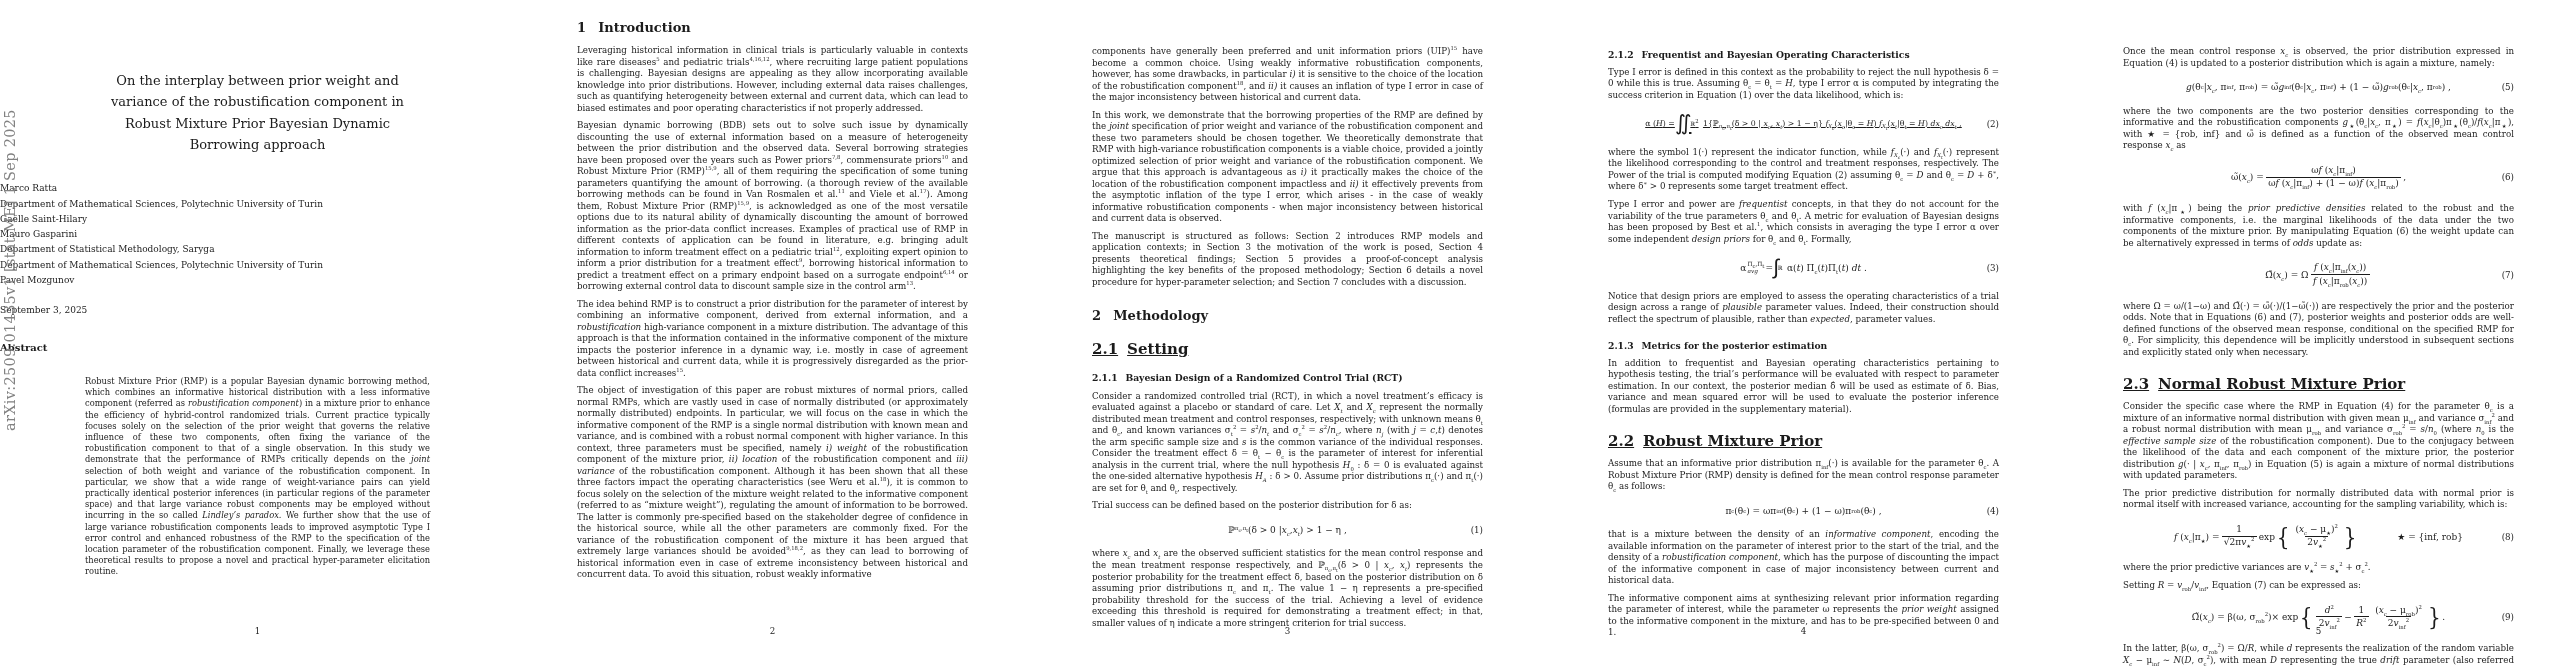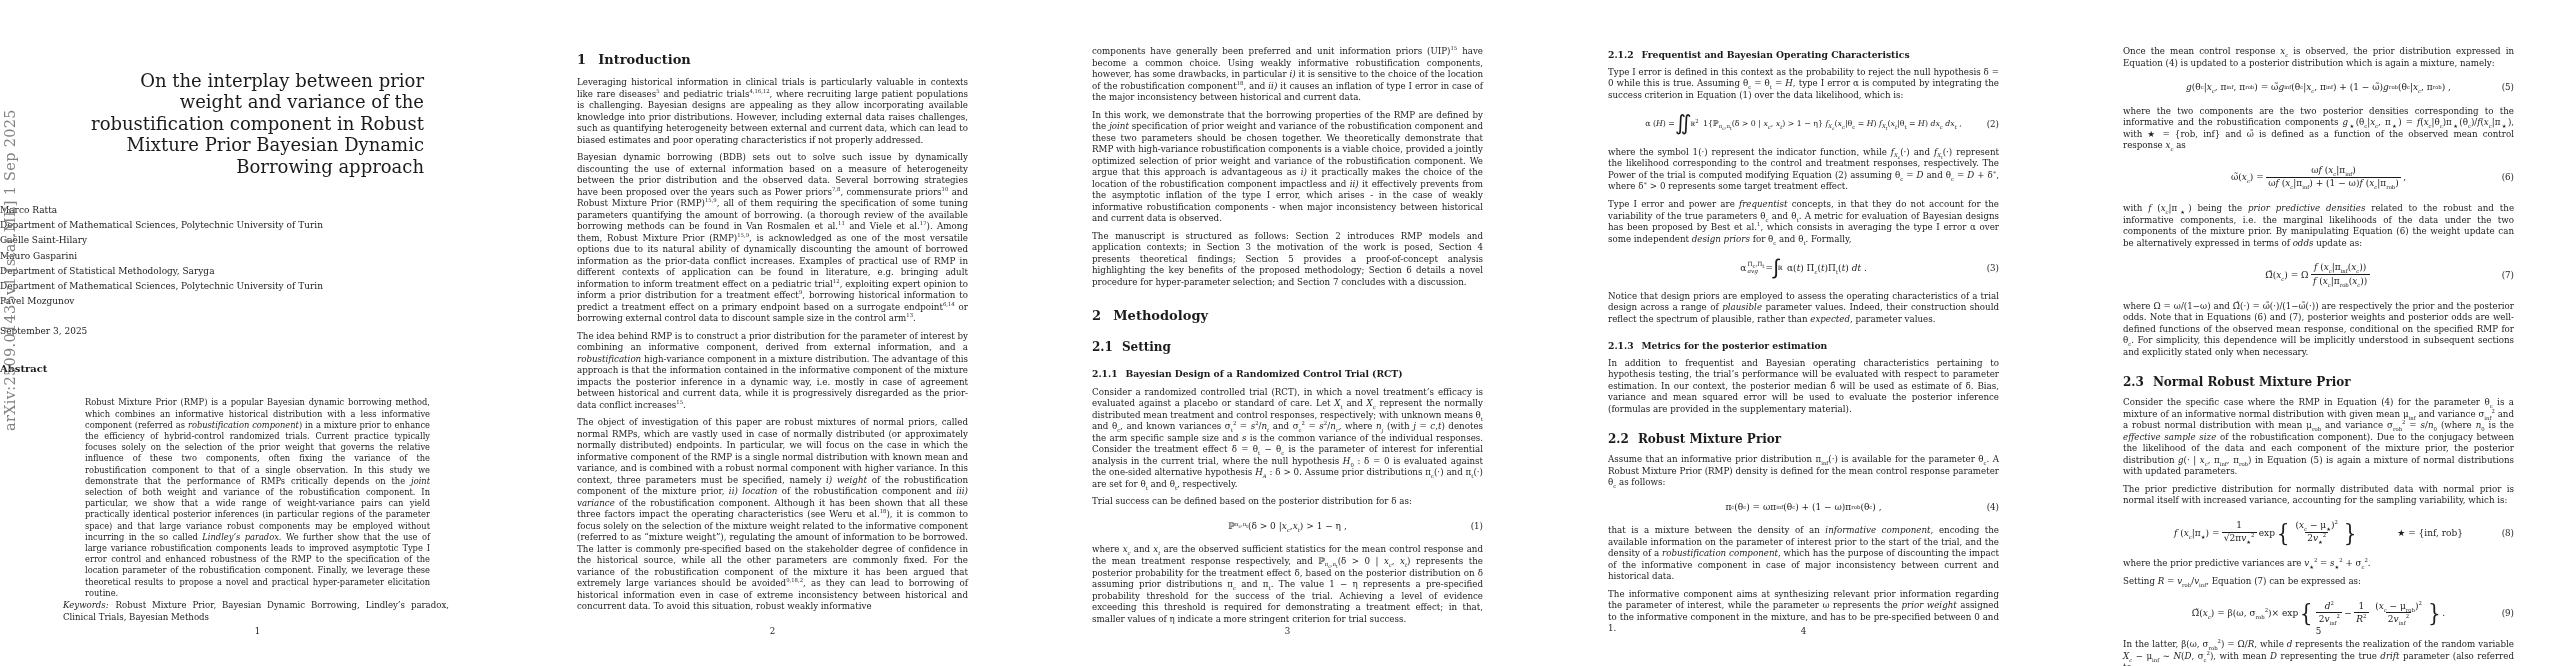--- a/index.html
+++ b/index.html
@@ -7,44 +7,44 @@
        -webkit-font-smoothing:antialiased;}
   .page{position:absolute;top:0;width:515px;height:667px;background:#fff;overflow:hidden;}
   #page1{left:0;} #page2{left:515px;} #page3{left:1030px;} #page4{left:1546px;} #page5{left:2061px;}
   .inner{position:absolute;left:62px;right:62px;top:0;}
   p.body{margin:0 0 6.1px 0;text-align:justify;font-size:8.7px;line-height:11.5px;}
   sup{font-size:5.3px;line-height:0;} sub{font-size:5.3px;line-height:0;}
   sub sub,sub sup,sup sub,sup sup{font-size:4.4px;}
   
   .h-sec{font-size:13px;font-weight:bold;margin:20px 0 10px 0;}
   .h-sec .num{margin-right:12.2px;}
-  .h-sub{font-size:12px;font-weight:bold;margin:16.7px 0 8.3px 0;}
+  .h-sub{font-size:15px;font-weight:bold;margin:16.7px 0 8.3px 0;text-decoration:underline;}
   .h-sub .num{margin-right:9px;}
   .h-subsub{font-size:9.2px;font-weight:bold;margin:14.5px 0 7.2px 0;}
   .h-subsub .num{margin-right:7.8px;}
   
   .eq{position:relative;display:flex;align-items:center;justify-content:center;margin:13.3px 0;font-size:9px;}
   .eq-main{display:inline-flex;align-items:center;white-space:nowrap;}
   .eq-tag{position:absolute;right:0;top:50%;transform:translateY(-50%);font-size:8.7px;}
   .frac{display:inline-flex;flex-direction:column;align-items:center;text-align:center;vertical-align:middle;margin:0 2.2px;line-height:1.3;}
   .frac .den{border-top:0.7px solid #1b1b1b;padding:0.6px 2.2px 0 2.2px;}
   .frac .num{padding:0 2.2px;}
   .bigop{font-size:21px;line-height:0.9;font-family:"DejaVu Sans",sans-serif;font-weight:200;margin-right:0.6px;}
   .opsub{font-size:5.8px;vertical-align:-9px;margin:0 4.4px 0 -1.7px;}
   .bigbrace{font-size:20px;font-weight:300;display:inline-block;transform:scaleY(1.2);margin:0 1.7px;line-height:0.9;}
   .stack{display:inline-flex;flex-direction:column;align-items:flex-start;font-size:5.8px;line-height:1.15;vertical-align:middle;margin:0 1.1px;}
   .spacer{display:inline-block;width:39px;}
-  .eq-condensed{font-size:7.8px;}
+  .eq-condensed{font-size:7.8px;text-decoration:underline;}
   
   .pageno{position:absolute;left:0;right:0;bottom:31px;text-align:center;font-size:8.7px;}
   
   .wm-box{position:absolute;left:2.2px;top:53px;width:25.6px;height:434px;}
   .wm{display:block;width:100%;height:100%;writing-mode:vertical-rl;transform:rotate(180deg);
       text-align:center;font-size:14.5px;color:#818181;letter-spacing:0.3px;}
-  .title{margin:70px auto 0 auto;width:333px;text-align:right;font-size:18px;line-height:21.4px;}
+  .title{margin:70px auto 0 auto;width:333px;text-align:center;font-size:13px;line-height:21.4px;}
   .authors{margin-top:25.6px;text-align:left;font-size:9px;line-height:15.3px;}
   .date{margin-top:16.7px;text-align:left;font-size:9px;}
   .abs-head{margin-top:27px;text-align:left;font-weight:bold;font-size:10px;}
   .abs-body{margin:23px auto 0 auto;width:345px;text-align:justify;font-size:8.3px;line-height:11.2px;}
   .keywords{position:absolute;left:63px;right:66px;top:600px;font-size:8.6px;line-height:11.7px;text-align:justify;}
   .keywords i{margin-right:1.1px;}
   .lined{margin-bottom:1.1px;}
 </style>
 </head>
 <body>
@@ -59,26 +59,25 @@
     <div>Department of Mathematical Sciences, Polytechnic University of Turin</div>
     <div>Gaëlle Saint-Hilary</div>
     <div>Mauro Gasparini</div>
     <div>Department of Statistical Methodology, Saryga</div>
     <div>Department of Mathematical Sciences, Polytechnic University of Turin</div>
     <div>Pavel Mozgunov</div>
   </div>
   <div class="date">September 3, 2025</div>
   <div class="abs-head">Abstract</div>
   <div class="abs-body">Robust Mixture Prior (RMP) is a popular Bayesian dynamic borrowing method, which combines an informative historical distribution with a less informative component (referred as <i>robustification component</i>) in a mixture prior to enhance the efficiency of hybrid-control randomized trials. Current practice typically focuses solely on the selection of the prior weight that governs the relative influence of these two components, often fixing the variance of the robustification component to that of a single observation. In this study we demonstrate that the performance of RMPs critically depends on the <i>joint</i> selection of both weight and variance of the robustification component. In particular, we show that a wide range of weight-variance pairs can yield practically identical posterior inferences (in particular regions of the parameter space) and that large variance robust components may be employed without incurring in the so called <i>Lindley’s paradox</i>. We further show that the use of large variance robustification components leads to improved asymptotic Type I error control and enhanced robustness of the RMP to the specification of the location parameter of the robustification component. Finally, we leverage these theoretical results to propose a novel and practical hyper-parameter elicitation routine.</div>
-  <div class="keywords"><i>Keywords:</i> <span>Robust Mixture Prior, Bayesian Dynamic Borrowing, Lindley’s paradox, Clinical Trials, Bayesian Methods</span></div>
   <div class="pageno">1</div>
 </div>
 
 <div class="page" id="page2">
-  <div class="inner" style="padding-top:32px;">
+  <div class="inner" style="">
     <div class="h-sec"><span class="num">1</span><span>Introduction</span></div>
     <p class="body">Leveraging historical information in clinical trials is particularly valuable in contexts like rare diseases<sup>5</sup> and pediatric trials<sup>4,16,12</sup>, where recruiting large patient populations is challenging. Bayesian designs are appealing as they allow incorporating available knowledge into prior distributions. However, including external data raises challenges, such as quantifying heterogeneity between external and current data, which can lead to biased estimates and poor operating characteristics if not properly addressed.</p>
     <p class="body">Bayesian dynamic borrowing (BDB) sets out to solve such issue by dynamically discounting the use of external information based on a measure of heterogeneity between the prior distribution and the observed data. Several borrowing strategies have been proposed over the years such as Power priors<sup>7,8</sup>, commensurate priors<sup>10</sup> and Robust Mixture Prior (RMP)<sup>15,9</sup>, all of them requiring the specification of some tuning parameters quantifying the amount of borrowing. (a thorough review of the available borrowing methods can be found in Van Rosmalen et al.<sup>11</sup> and Viele et al.<sup>17</sup>). Among them, Robust Mixture Prior (RMP)<sup>15,9</sup>, is acknowledged as one of the most versatile options due to its natural ability of dynamically discounting the amount of borrowed information as the prior-data conflict increases. Examples of practical use of RMP in different contexts of application can be found in literature, e.g. bringing adult information to inform treatment effect on a pediatric trial<sup>12</sup>, exploiting expert opinion to inform a prior distribution for a treatment effect<sup>9</sup>, borrowing historical information to predict a treatment effect on a primary endpoint based on a surrogate endpoint<sup>6,14</sup> or borrowing external control data to discount sample size in the control arm<sup>13</sup>.</p>
     <p class="body">The idea behind RMP is to construct a prior distribution for the parameter of interest by combining an informative component, derived from external information, and a <i>robustification</i> high-variance component in a mixture distribution. The advantage of this approach is that the information contained in the informative component of the mixture impacts the posterior inference in a dynamic way, i.e. mostly in case of agreement between historical and current data, while it is progressively disregarded as the prior-data conflict increases<sup>15</sup>.</p>
     <p class="body">The object of investigation of this paper are robust mixtures of normal priors, called normal RMPs, which are vastly used in case of normally distributed (or approximately normally distributed) endpoints. In particular, we will focus on the case in which the informative component of the RMP is a single normal distribution with known mean and variance, and is combined with a robust normal component with higher variance. In this context, three parameters must be specified, namely <i>i) weight</i> of the robustification component of the mixture prior, <i>ii) location</i> of the robustification component and <i>iii) variance</i> of the robustification component. Although it has been shown that all these three factors impact the operating characteristics (see Weru et al.<sup>18</sup>), it is common to focus solely on the selection of the mixture weight related to the informative component (referred to as “mixture weight”), regulating the amount of information to be borrowed. The latter is commonly pre-specified based on the stakeholder degree of confidence in the historical source, while all the other parameters are commonly fixed. For the variance of the robustification component of the mixture it has been argued that extremely large variances should be avoided<sup>9,18,2</sup>, as they can lead to borrowing of historical information even in case of extreme inconsistency between historical and concurrent data. To avoid this situation, robust weakly informative</p>
   </div>
   <div class="pageno">2</div>
 </div>
 
 <div class="page" id="page3">

